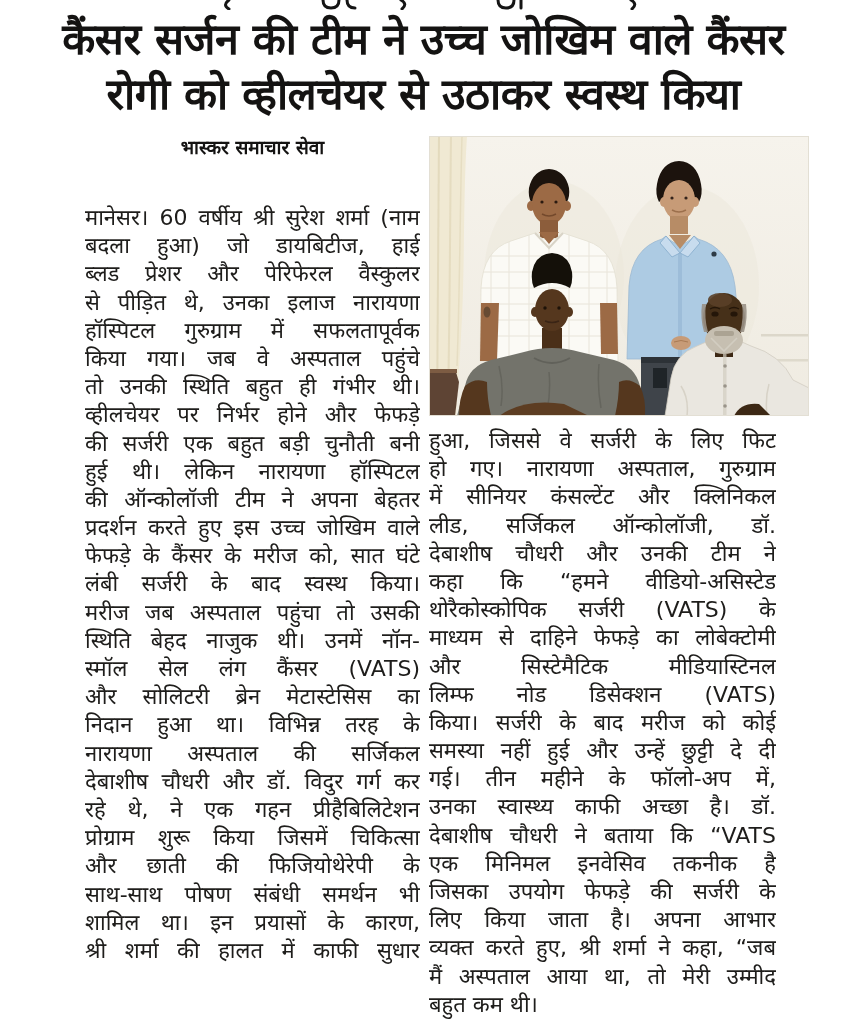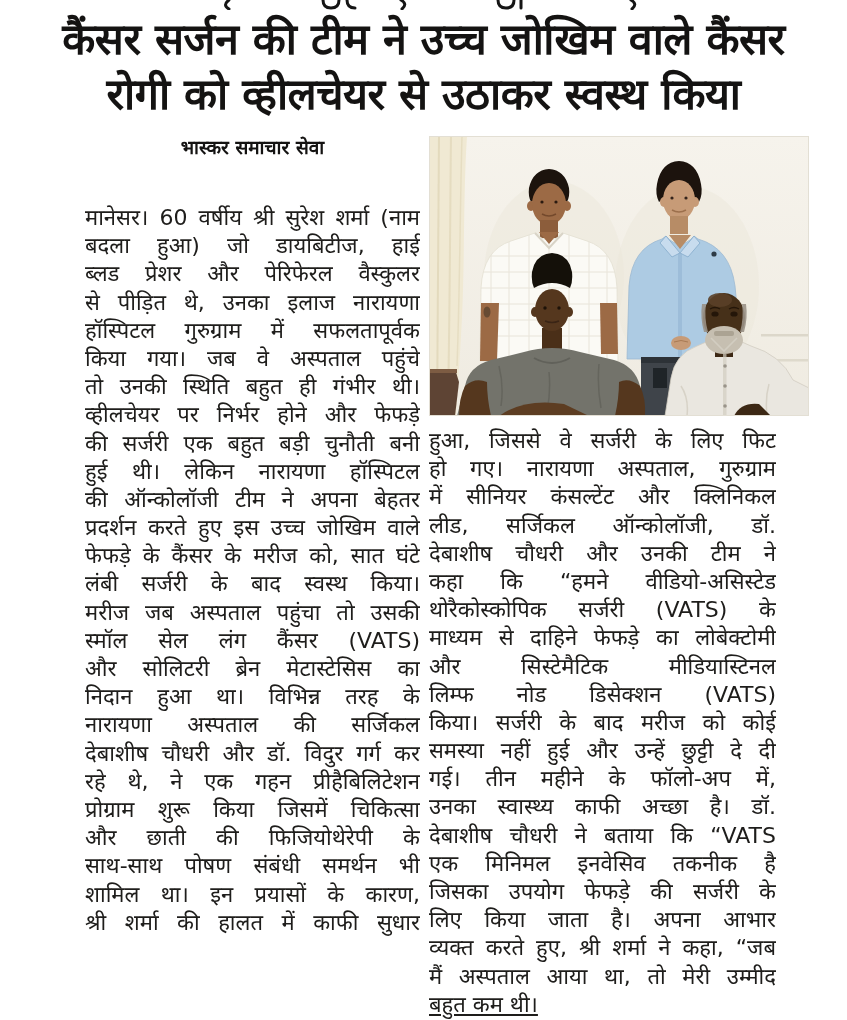--- a/index.html
+++ b/index.html
@@ -12,21 +12,21 @@
   .headline .hl{display:block;white-space:nowrap;}
   .byline{position:absolute;left:85px;top:134px;width:335px;text-align:center;
           font-size:19px;font-weight:700;color:var(--c-headline_text,#141312);}
   .photo{position:absolute;left:429px;top:136px;width:380px;height:280px;margin:0;}
   .photo svg{display:block;width:100%;height:100%;}
   .col{position:absolute;font-size:22px;color:var(--c-text,#1e1d1b);}
   .col .tline{height:28.2px;line-height:28.2px;text-align:justify;text-align-last:justify;
               overflow:hidden;}
   .col.left{left:85px;top:168px;width:335px;margin-top:36px;}
   .col.right{left:429px;top:427px;width:347px;}
-  .col.right .tline:last-child{text-align-last:left;text-decoration:underline;}
+  .col.right .tline:last-child{text-align-last:left;}
 </style>
 </head>
 <body>
 
 <div class="page">
 
   <svg class="top-remnant" viewBox="0 0 435 10" aria-hidden="true">
     <g fill="none" stroke="var(--c-remnant_ink,#151515)" stroke-width="3" stroke-linecap="round">
       <path d="M14 0 Q7 5 14 9"></path>
       <path d="M108 0 Q108 8 116 8 Q124 8 124 0"></path>
@@ -179,20 +179,21 @@
       <div class="tline">किया गया। जब वे अस्पताल पहुंचे</div>
       <div class="tline">तो उनकी स्थिति बहुत ही गंभीर थी।</div>
       <div class="tline">व्हीलचेयर पर निर्भर होने और फेफड़े</div>
       <div class="tline">की सर्जरी एक बहुत बड़ी चुनौती बनी</div>
       <div class="tline">हुई थी। लेकिन नारायणा हॉस्पिटल</div>
       <div class="tline">की ऑन्कोलॉजी टीम ने अपना बेहतर</div>
       <div class="tline">प्रदर्शन करते हुए इस उच्च जोखिम वाले</div>
       <div class="tline">फेफड़े के कैंसर के मरीज को, सात घंटे</div>
       <div class="tline">लंबी सर्जरी के बाद स्वस्थ किया।</div>
       <div class="tline">मरीज जब अस्पताल पहुंचा तो उसकी</div>
+      <div class="tline">स्थिति बेहद नाजुक थी। उनमें नॉन-</div>
       <div class="tline">स्मॉल सेल लंग कैंसर (VATS)</div>
       <div class="tline">और सोलिटरी ब्रेन मेटास्टेसिस का</div>
       <div class="tline">निदान हुआ था। विभिन्न तरह के</div>
       <div class="tline">नारायणा अस्पताल की सर्जिकल</div>
       <div class="tline">देबाशीष चौधरी और डॉ. विदुर गर्ग कर</div>
       <div class="tline">रहे थे, ने एक गहन प्रीहैबिलिटेशन</div>
       <div class="tline">प्रोग्राम शुरू किया जिसमें चिकित्सा</div>
       <div class="tline">और छाती की फिजियोथेरेपी के</div>
       <div class="tline">साथ-साथ पोषण संबंधी समर्थन भी</div>
       <div class="tline">शामिल था। इन प्रयासों के कारण,</div>

